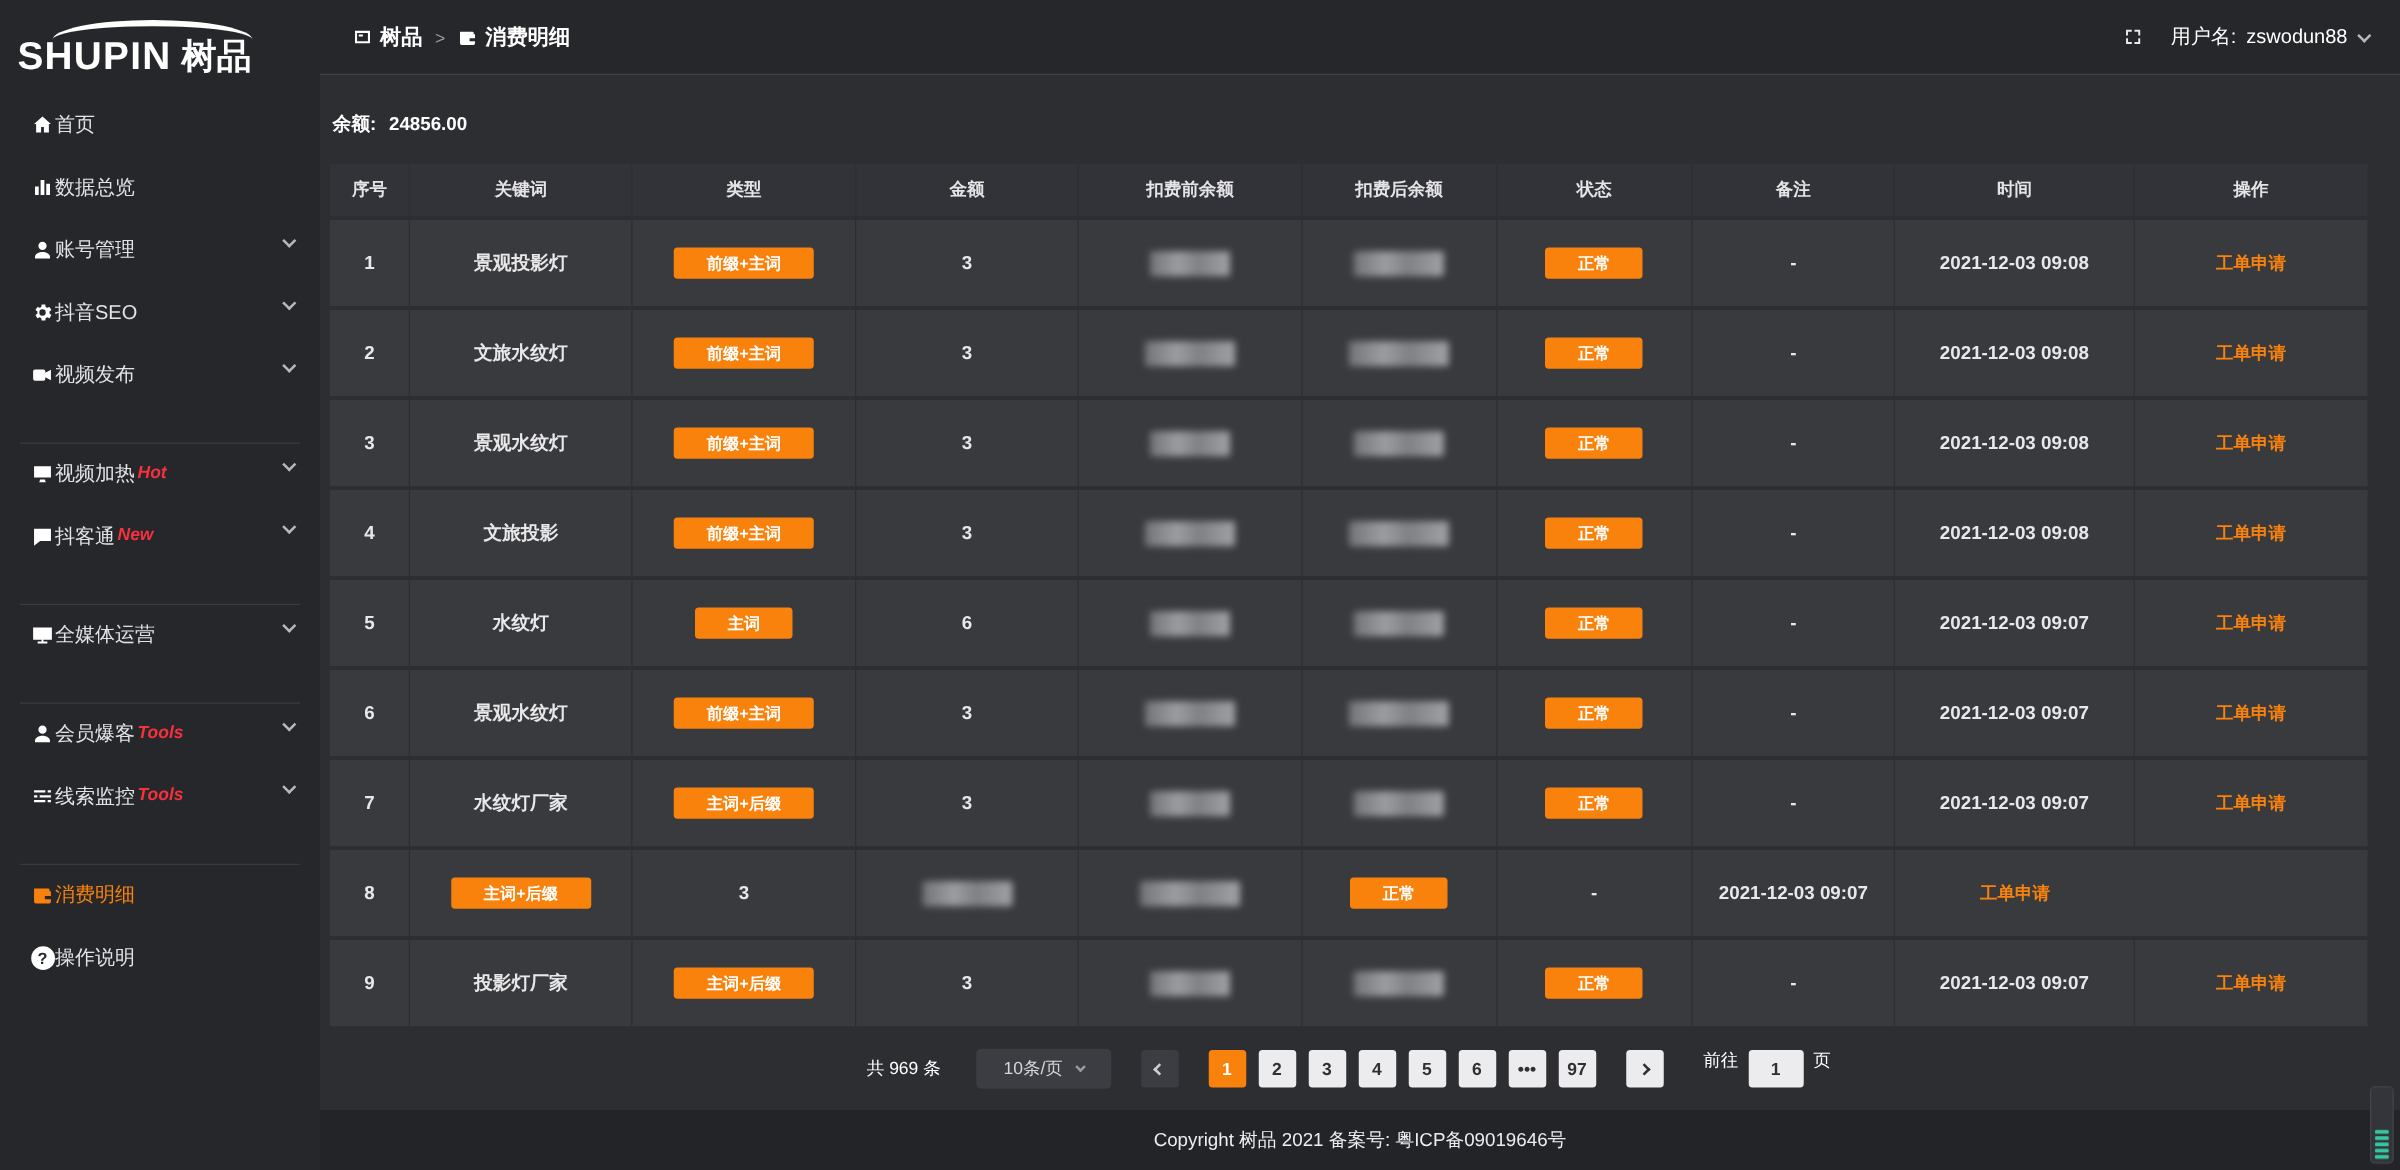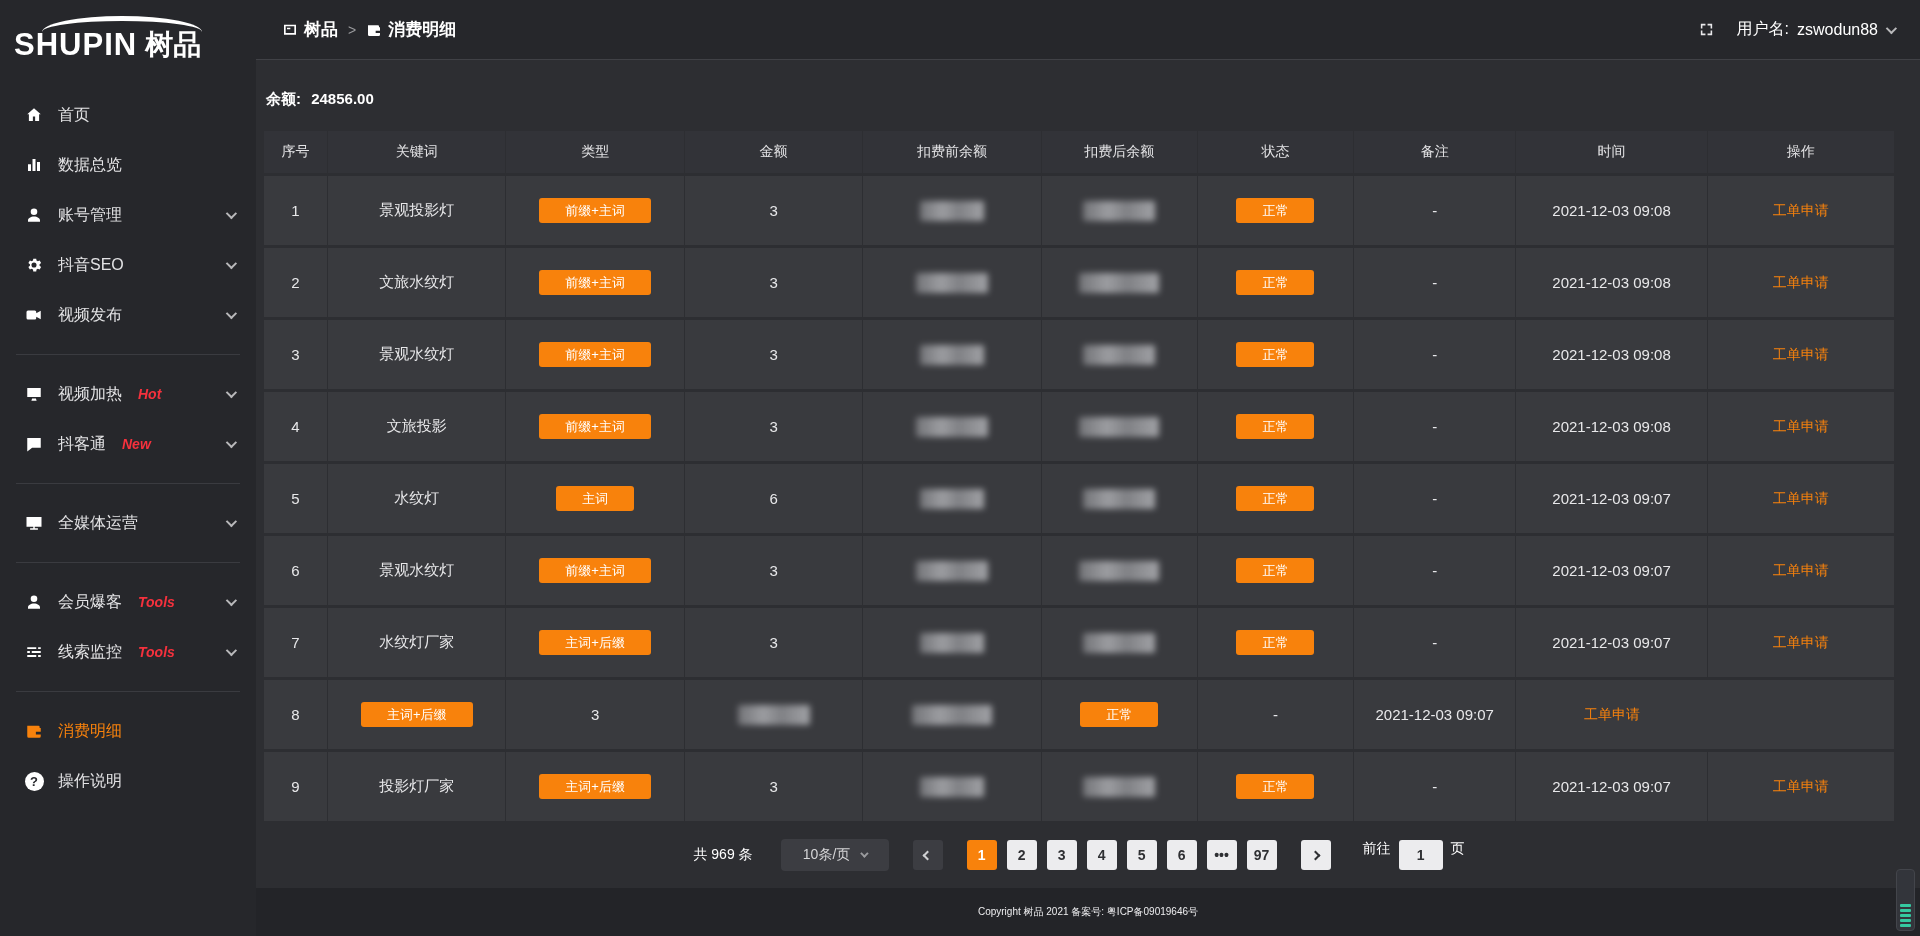--- a/index.html
+++ b/index.html
@@ -20,21 +20,21 @@
     width:160px; height:16px; margin-left:28px;
     border-top:5px solid #fff; border-radius:50% 50% 0 0 / 100% 100% 0 0;
     margin-bottom:-6px;
   }
   .logo-row { display:flex; align-items:center; gap:8px; }
   .logo-en { font-size:31px; font-weight:800; letter-spacing:1px; }
   .logo-cn { font-size:28px; font-weight:800; }
 
   .menu { flex:1; padding-top:12px; }
   .menu-item {
-    height:50px; display:flex; align-items:center; gap:14px;
+    height:50px; display:flex; align-items:flex-start; gap:0;
     padding:0 22px 0 24px; color:#e3e3e5; font-size:16px; cursor:pointer;
   }
   .menu-item .mi-icon { width:20px; height:20px; display:flex; align-items:center; justify-content:center; color:#fff; flex:none; }
   .menu-item .mi-icon svg { width:18px; height:18px; }
   .menu-item .mi-label { white-space:nowrap; }
   .menu-item .mi-badge { font-size:14px; font-weight:700; font-style:italic; margin-left:2px; }
   .badge-red  { color:#f5313d; }
   .badge-gold { color:#efb336; }
   .menu-item .mi-caret { margin-left:auto; }
   .caret {
@@ -63,21 +63,21 @@
   .fs-btn { color:#e8e8ea; cursor:pointer; display:flex; }
   .fs-btn svg { width:17px; height:17px; }
   .user-chip { display:flex; align-items:center; gap:8px; font-size:16px; color:#fff; cursor:pointer; }
 
   
   .content { flex:1; padding:22px 26px 0 8px; overflow:hidden; }
   .balance { font-size:15px; font-weight:700; color:#fff; margin:8px 0 22px 2px; }
   .balance .bal-value { margin-left:6px; }
 
   
-  .tbl { width:100%; }
+  .tbl { width:100%;font-weight:bold; }
   .trow {
     display:grid;
     grid-template-columns:64px 1.12fr 1.12fr 1.12fr 1.12fr 0.98fr 0.98fr 1.02fr 1.2fr 1.17fr;
     background:#393a3e; margin-bottom:3px; align-items:center;
   }
   .trow.thead { background:#323338; height:42px; font-size:14px; color:#e4e4e6; }
   .trow.tbody { height:69px; font-size:15px; }
   .tcell {
     display:flex; align-items:center; justify-content:center; height:100%;
     border-right:1px solid #2d2e32; text-align:center; padding:0 6px;
@@ -118,21 +118,21 @@
   .pg-arrow.next { transform:rotate(-45deg); }
   .pg-goto { display:flex; gap:8px; margin-left:8px; white-space:nowrap; }
   .pg-input {
     width:44px; height:30px; border:none; border-radius:3px; background:#ececee;
     color:#2f3033; text-align:center; font-size:14px; font-weight:700;
   }
 
   
   .footer {
     height:48px; background:#232428; display:flex; align-items:center; justify-content:center;
-    font-size:10px; color:#ededef;
+    font-size:15px; color:#ededef;
   }
 
   
   .floatwidget {
     position:fixed; right:5px; bottom:5px; width:19px; height:62px;
     background:#33353b; border:1px solid #43454b; border-radius:4px;
     display:flex; flex-direction:column; justify-content:flex-end; align-items:center;
     gap:2px; padding:3px; z-index:9;
   }
   .floatwidget i { display:block; width:11px; height:3px; background:#35c8a0; border-radius:1px; }

